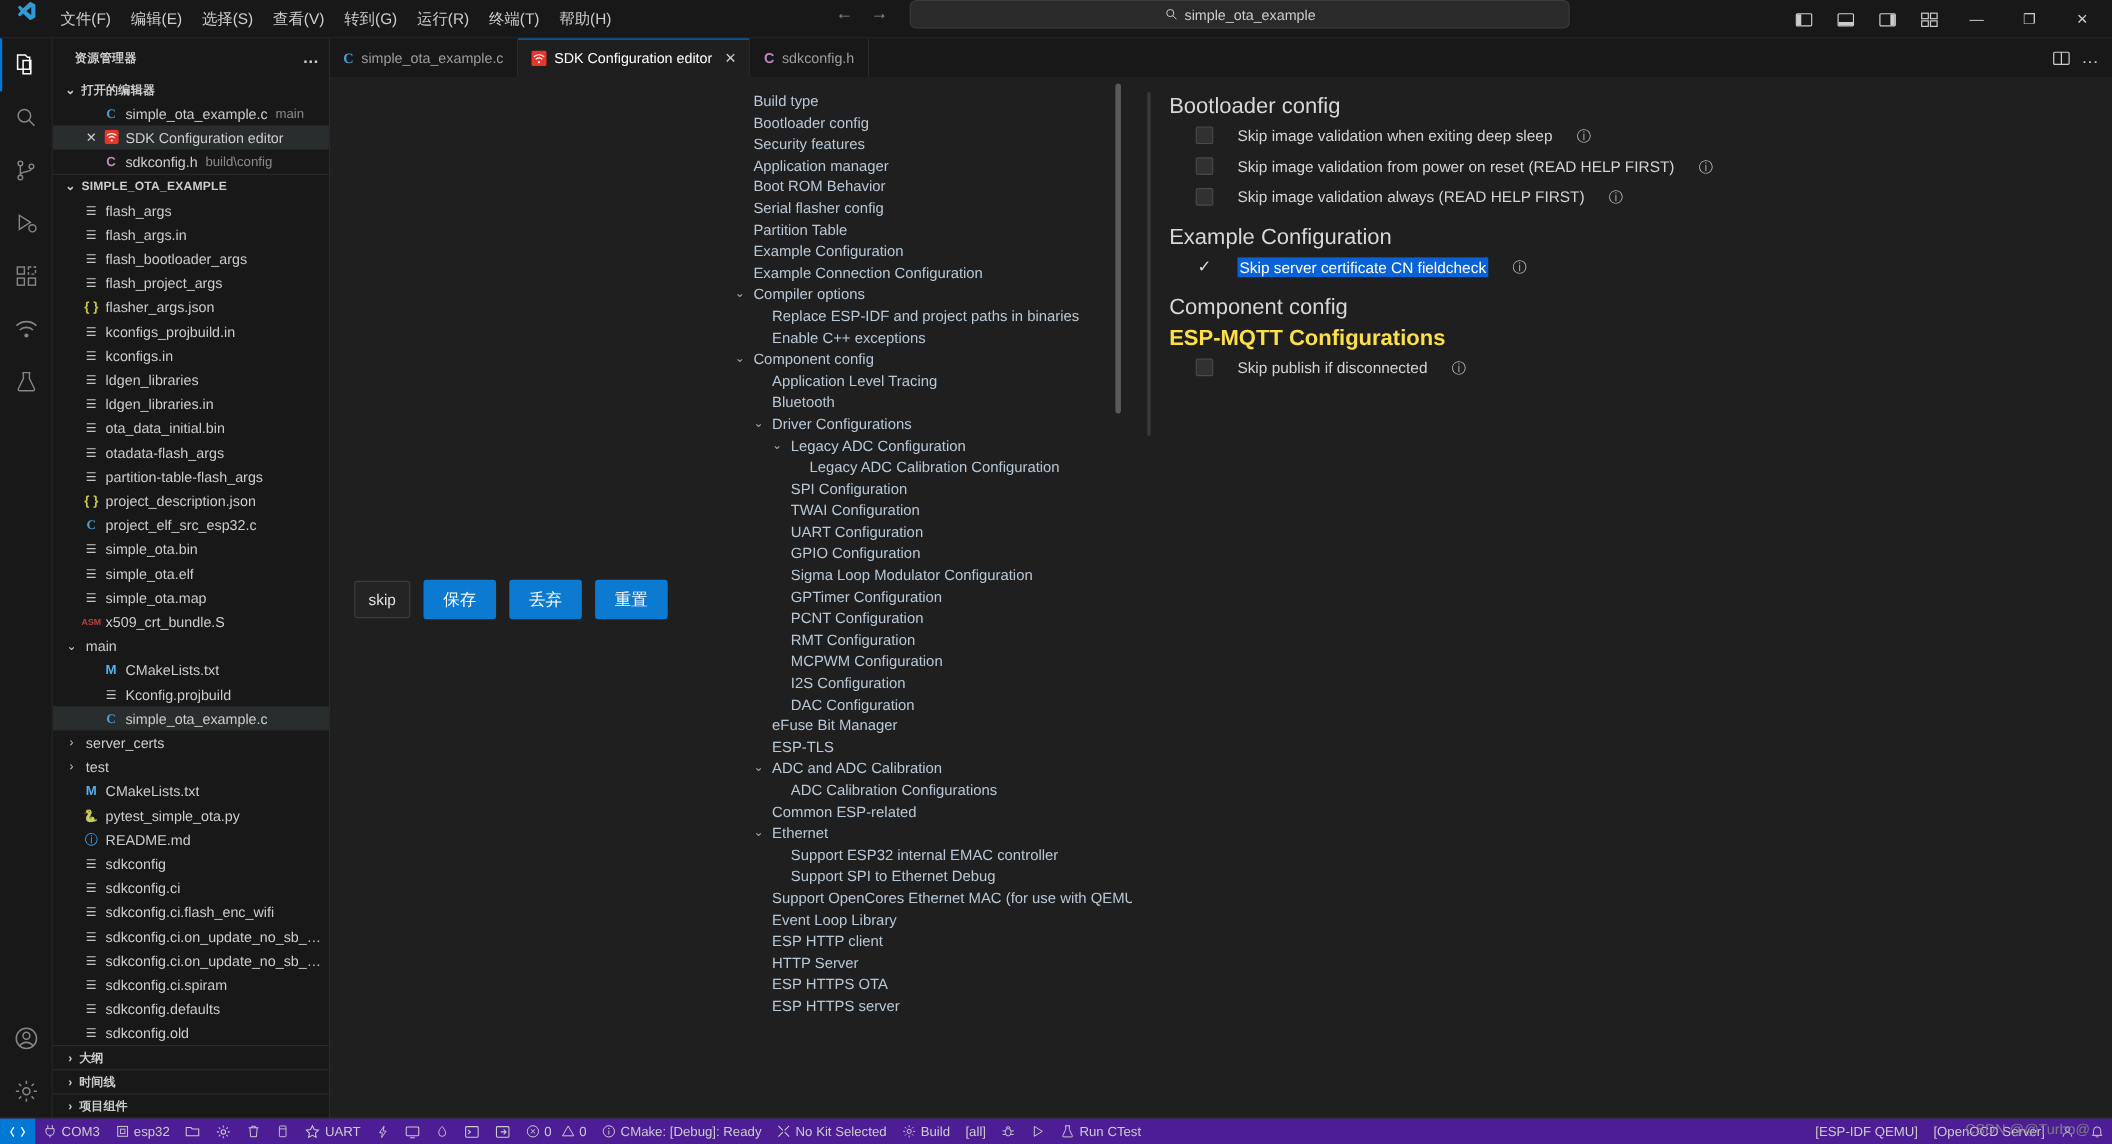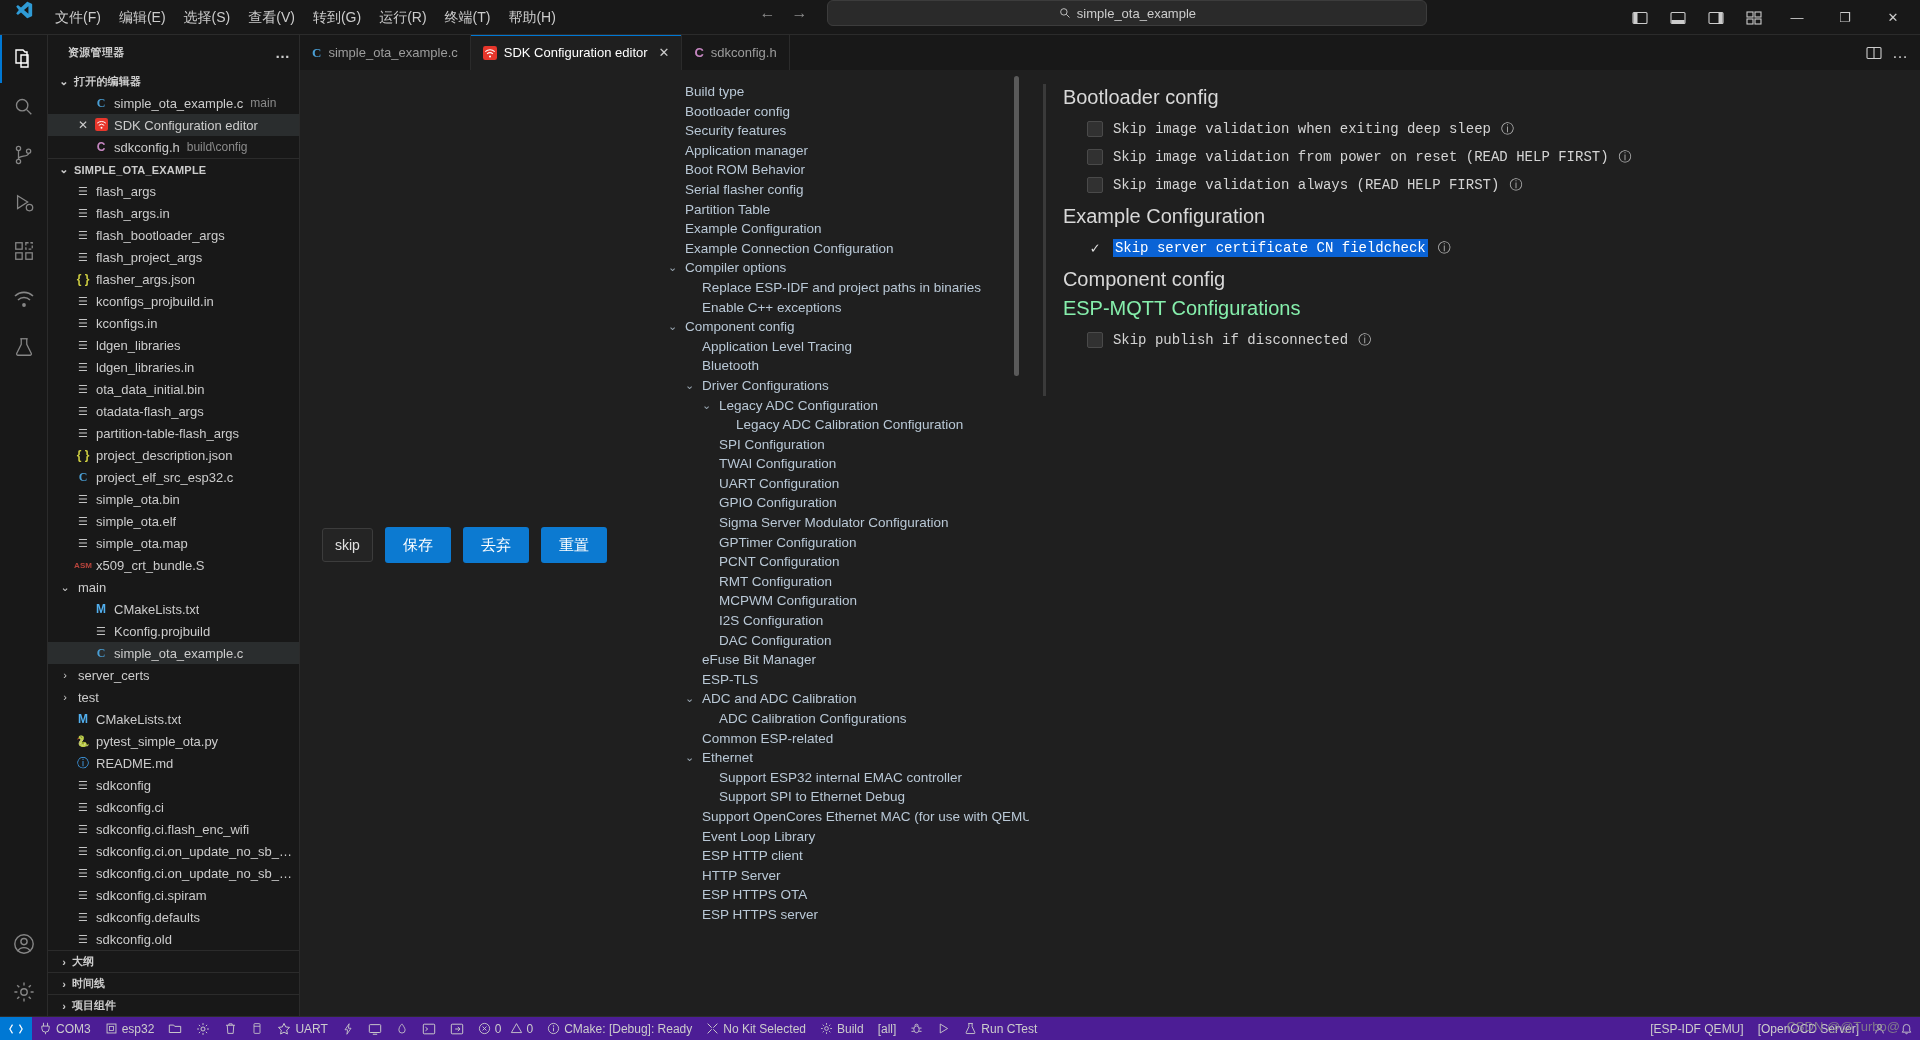--- a/index.html
+++ b/index.html
@@ -138,22 +138,22 @@
   .ml-i4 { padding-left: 68px; }
   .conf-scroll-track {
     position: absolute; right: 10px; top: 6px; width: 5px; height: 300px;
     background: #5a5a5a; border-radius: 3px;
   }
 
   .conf-main { flex: 1; padding: 10px 0 0 0; position: relative; min-width:0; }
   .group-rule { position:absolute; left: 14px; top: 14px; bottom: 620px; width: 3px; background:#3a3a3a; }
   .conf-main-inner { padding-left: 34px; }
   .sec-title { font-size: 20px; color: #d8d8d8; font-weight: normal; margin: 6px 0 6px 0; }
-  .sec-title.mqtt { font-weight: normal; color: #86efac; }
-  .opt-row { display: flex; align-items: center; gap: 10px; height: 28px; padding-left: 24px; font-family: Liberation Mono, monospace; }
+  .sec-title.mqtt { font-weight: bold; color: #fde047; }
+  .opt-row { display: flex; align-items: flex-start; gap: 22px; height: 28px; padding-left: 24px; }
   .cb {
     width: 16px; height: 16px; background: #313131; border: 1px solid #4a4a4a; border-radius: 2px;
     display: inline-flex; align-items: center; justify-content: center;
   }
   .cb.checked { background: transparent; border-color: transparent; color: #dcdcdc; font-size: 15px; }
   .opt-label { font-size: 14px; color: #d4d4d4; }
   .opt-label.sel { background: #0a63d6; color: #ffffff; padding: 1px 2px; }
   .info-icon { color: #b5b5b5; font-size: 13px; }
 
   
@@ -651,21 +651,21 @@
                 <div class="menu-line ml-i3">
                   <span class="ml-chev"></span>
                   <span>UART Configuration</span>
                 </div>
                 <div class="menu-line ml-i3">
                   <span class="ml-chev"></span>
                   <span>GPIO Configuration</span>
                 </div>
                 <div class="menu-line ml-i3">
                   <span class="ml-chev"></span>
-                  <span>Sigma Server Modulator Configuration</span>
+                  <span>Sigma Loop Modulator Configuration</span>
                 </div>
                 <div class="menu-line ml-i3">
                   <span class="ml-chev"></span>
                   <span>GPTimer Configuration</span>
                 </div>
                 <div class="menu-line ml-i3">
                   <span class="ml-chev"></span>
                   <span>PCNT Configuration</span>
                 </div>
                 <div class="menu-line ml-i3">

